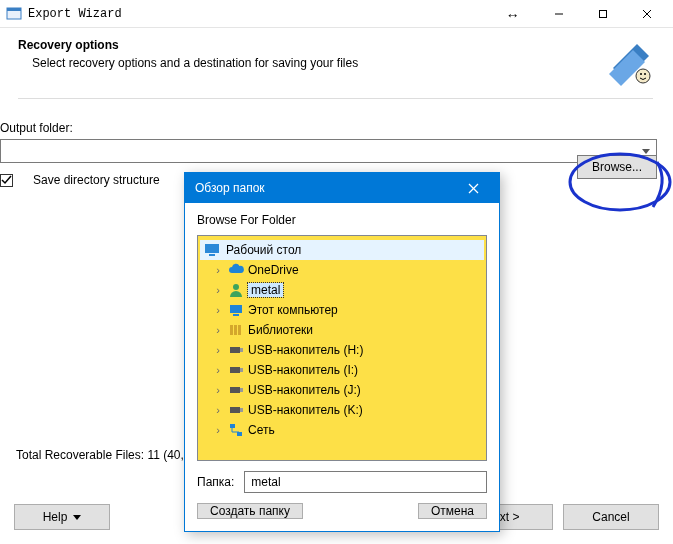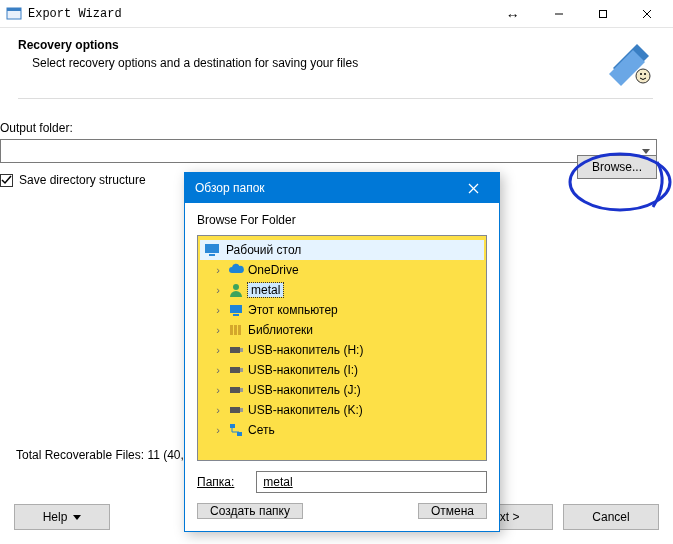--- a/index.html
+++ b/index.html
@@ -46,21 +46,21 @@
     border:1px solid #7a7a7a;
     background:#fff;
     position:relative;
   }
   .combo::after {
     content:""; position:absolute; right:6px; top:9px;
     border-left:4px solid transparent;
     border-right:4px solid transparent;
     border-top:5px solid #555;
   }
-  .chk-row { margin-top:10px; display:flex; align-items:center; gap:6px; }
+  .chk-row { margin-top:10px; display:flex; align-items:center; gap:20px; }
   .chk {
     width:13px; height:13px; border:1px solid #333; display:inline-flex; align-items:center; justify-content:center;
     background:#fff;
   }
   .chk svg { width:11px; height:11px; }
   .browse-area {
     position:absolute; right:16px; top:48px;
   }
   .browse-btn {
     width:80px; height:24px;
@@ -127,23 +127,22 @@
   }
   .tree-exp { width:12px; text-align:center; color:#6b6b6b; font-size:11px; }
   .tree-icon { width:16px; height:16px; display:flex; align-items:center; justify-content:center; }
   .tree-item.selected .tree-label-wrap{
     background:#cde8ff;
     outline:1px dotted #333;
     padding:0 3px;
   }
   .tree-label { }
   .dlg-fieldrow {
-    display:flex; align-items:center; gap:22px;
+    display:flex; align-items:center; gap:10px;
     padding: 10px 12px;
-    text-decoration: underline;
   }
   .dlg-input {
     flex:1; height:22px; border:1px solid #7a7a7a; padding:2px 6px;
     font:inherit;
   }
   .dlg-btns {
     display:flex; align-items:center; gap:8px;
     padding: 0 12px 12px 12px;
   }
   .dlg-btn {

